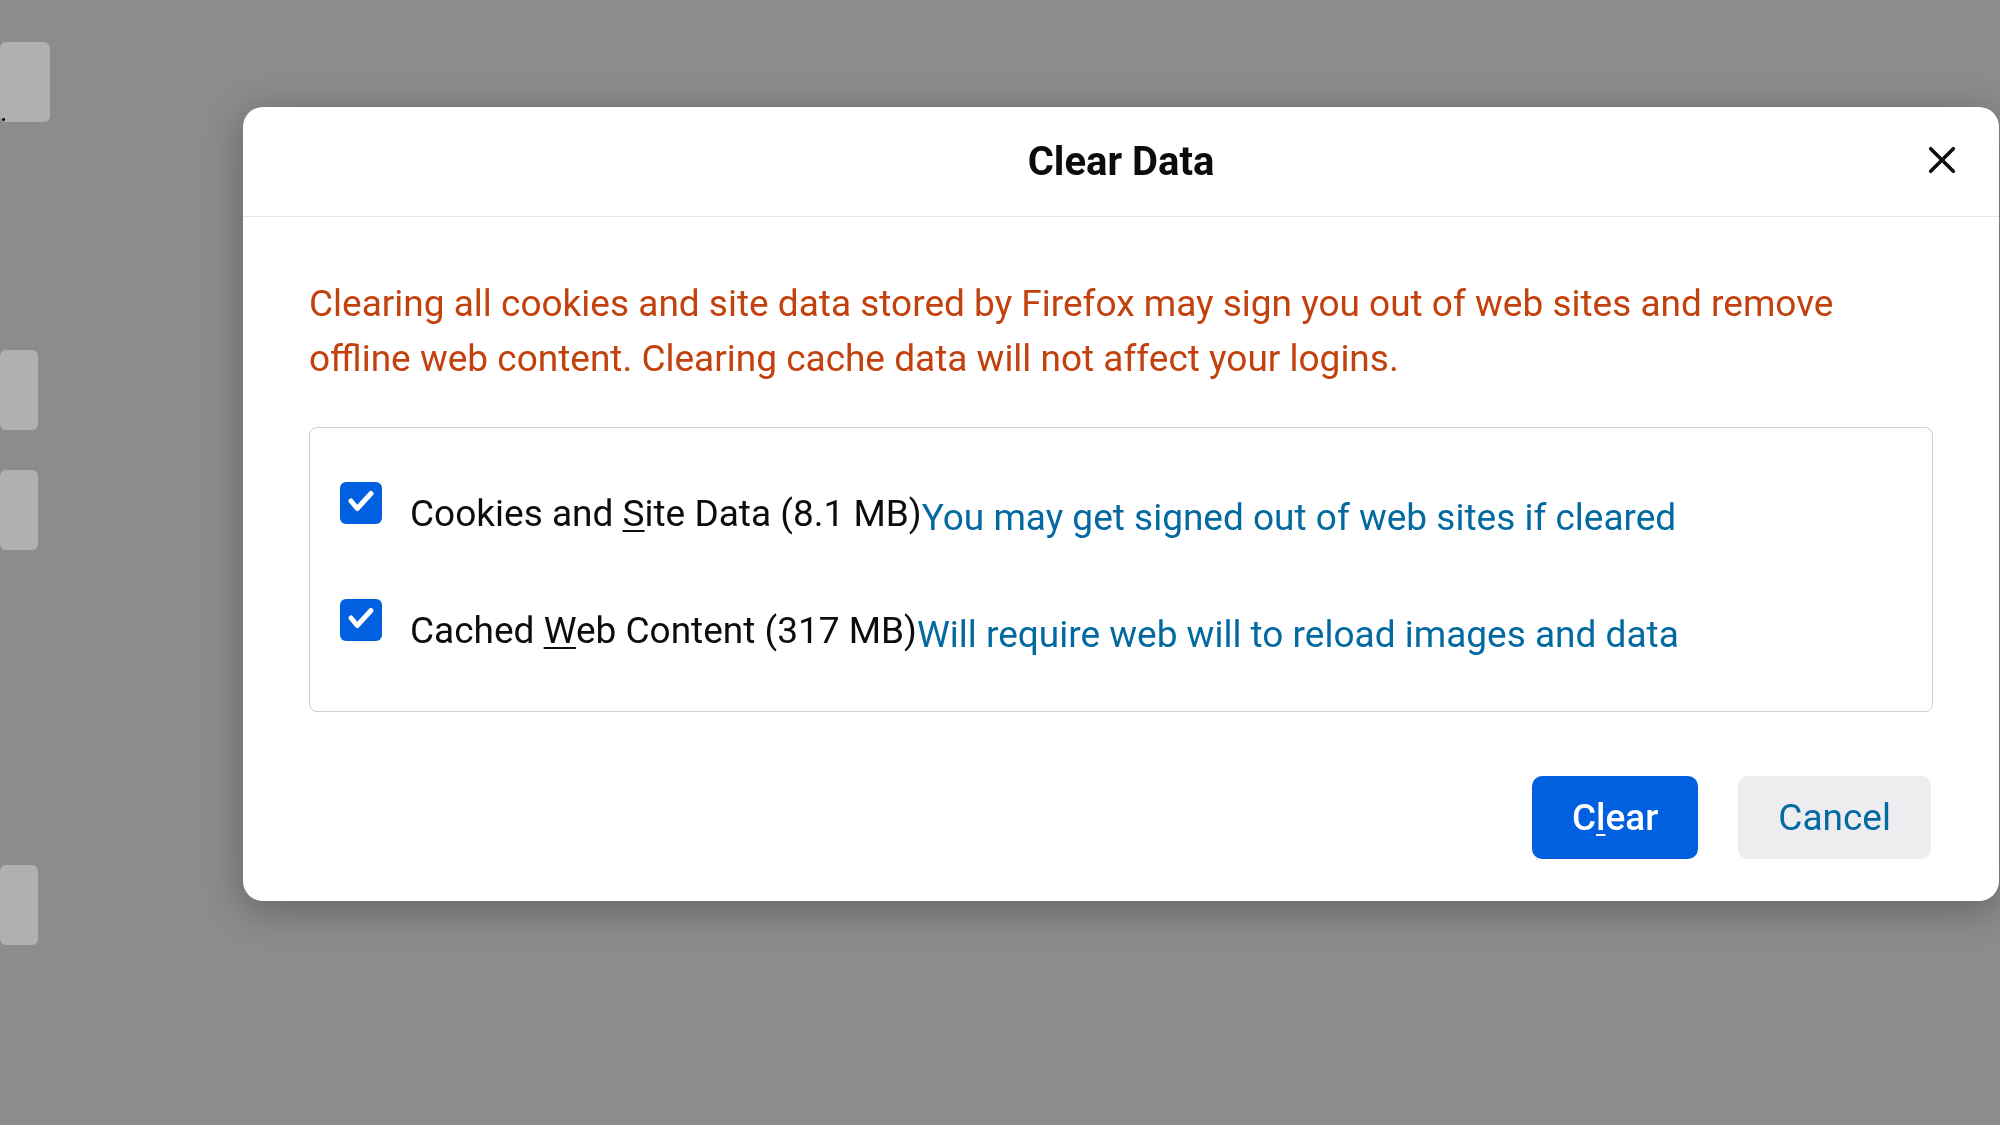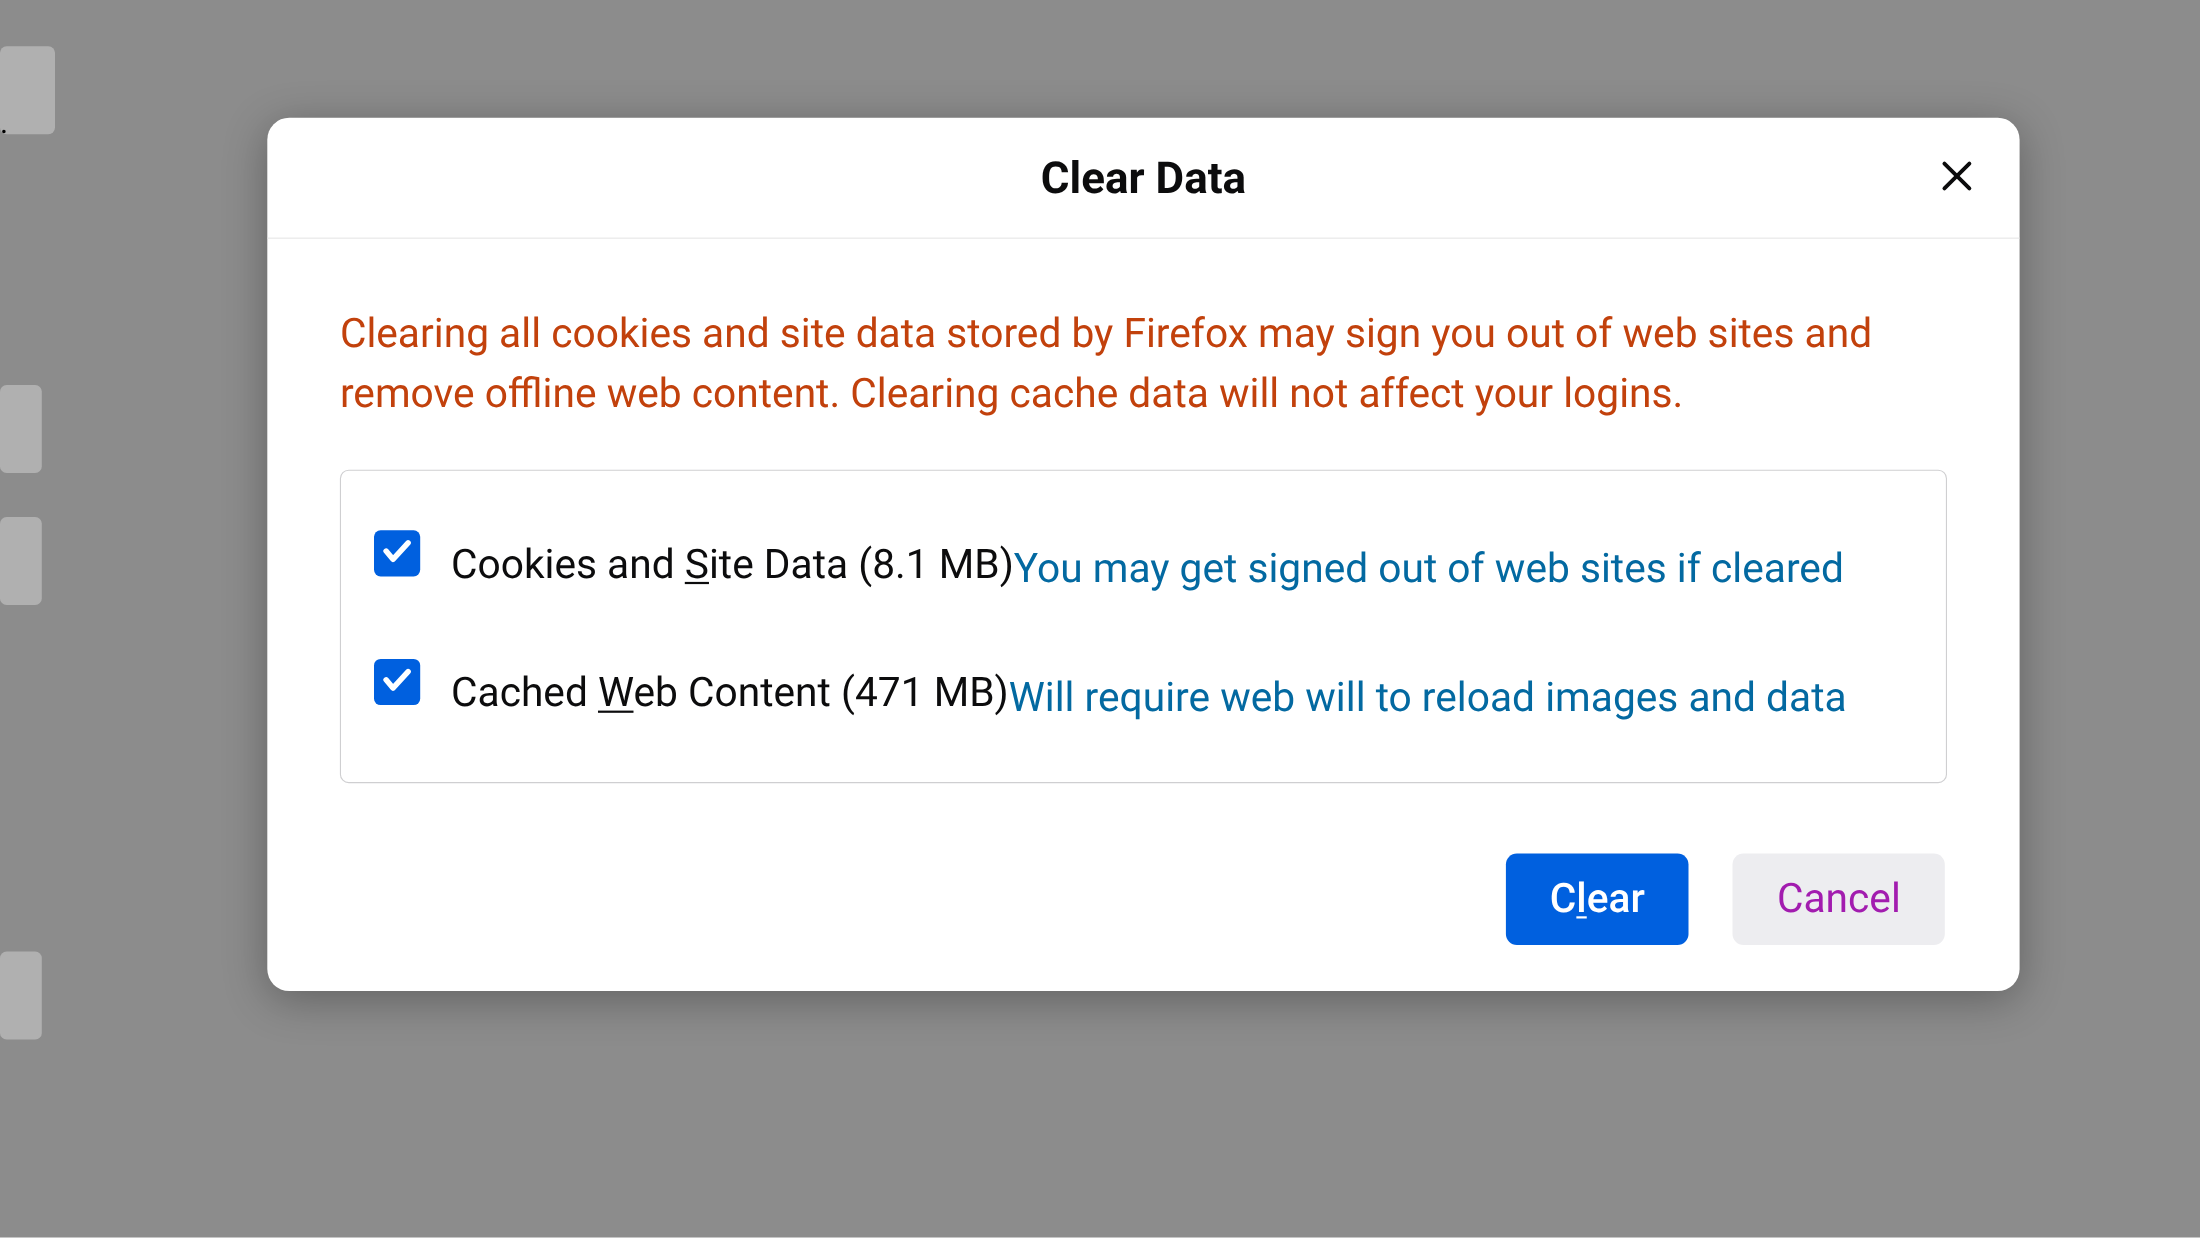--- a/index.html
+++ b/index.html
@@ -28,21 +28,21 @@
       position: absolute;
       left: 0;
       top: 95px;
       font-size: 28px;
       color: #000;
     }
     .dialog {
       position: absolute;
       left: 243px;
       top: 107px;
-      width: 1593px;
+      width: 1756px;
       background: #fff;
       border-radius: 20px;
       box-shadow: 0 8px 40px rgba(0,0,0,0.3);
     }
     .dialog-header {
       position: relative;
       height: 110px;
       border-bottom: 1px solid #e5e5e5;
       display: flex;
       align-items: center;
@@ -144,21 +144,21 @@
       cursor: pointer;
       font-family: inherit;
     }
     .btn-primary {
       background: #0060df;
       color: #fff;
       font-weight: 500;
     }
     .btn-secondary {
       background: #ededf0;
-      color: #a21caf;
+      color: #0369a1;
     }
   </style>
 </head>
 <body>
 
 <div class="bg-element bg1"></div>
 <div class="dot">.</div>
 <div class="bg-element bg2"></div>
 <div class="bg-element bg3"></div>
 <div class="bg-element bg4"></div>
@@ -198,21 +198,21 @@
       <div class="option-row">
         <div class="checkbox">
           <span>
             <svg viewBox="0 0 24 24" fill="none" stroke="#fff" stroke-width="4" stroke-linecap="round" stroke-linejoin="round">
               <polyline points="4,12 9,18 20,6"></polyline>
             </svg>
           </span>
         </div>
         <div class="option-text">
           <div class="option-label">
-            <span>Cached </span><span class="underline">W</span><span>eb Content (471 MB)</span>
+            <span>Cached </span><span class="underline">W</span><span>eb Content (317 MB)</span>
           </div>
           <div class="option-hint">Will require web will to reload images and data</div>
         </div>
       </div>
 
     </div>
   </div>
   <div class="dialog-footer">
     <button class="btn btn-primary">
       <span>C</span><span class="underline">l</span><span>ear</span>

